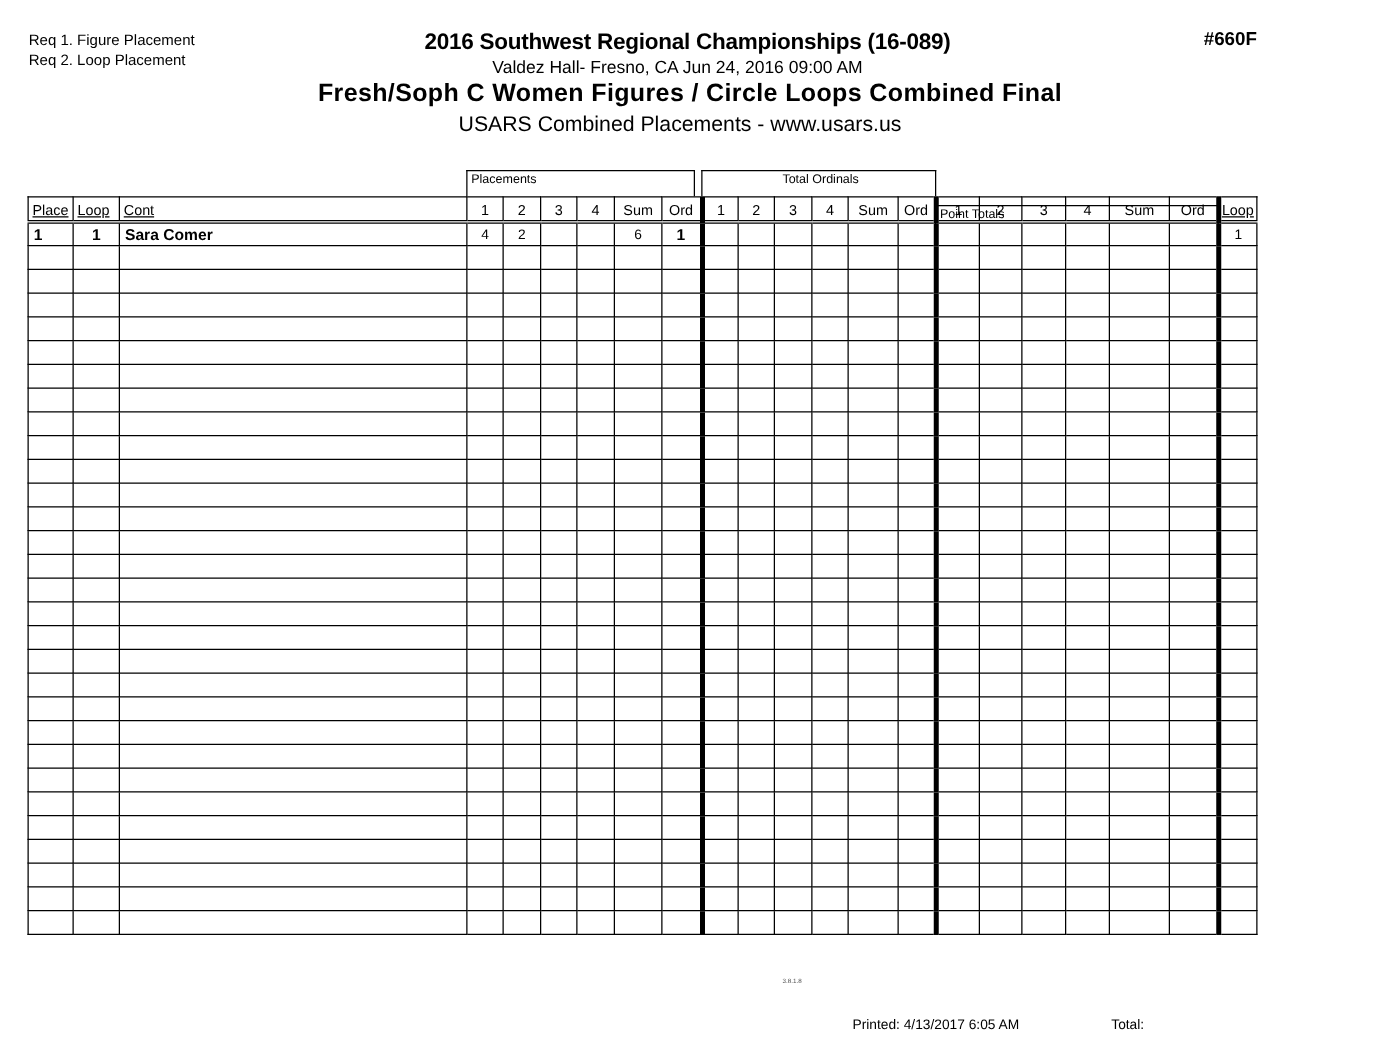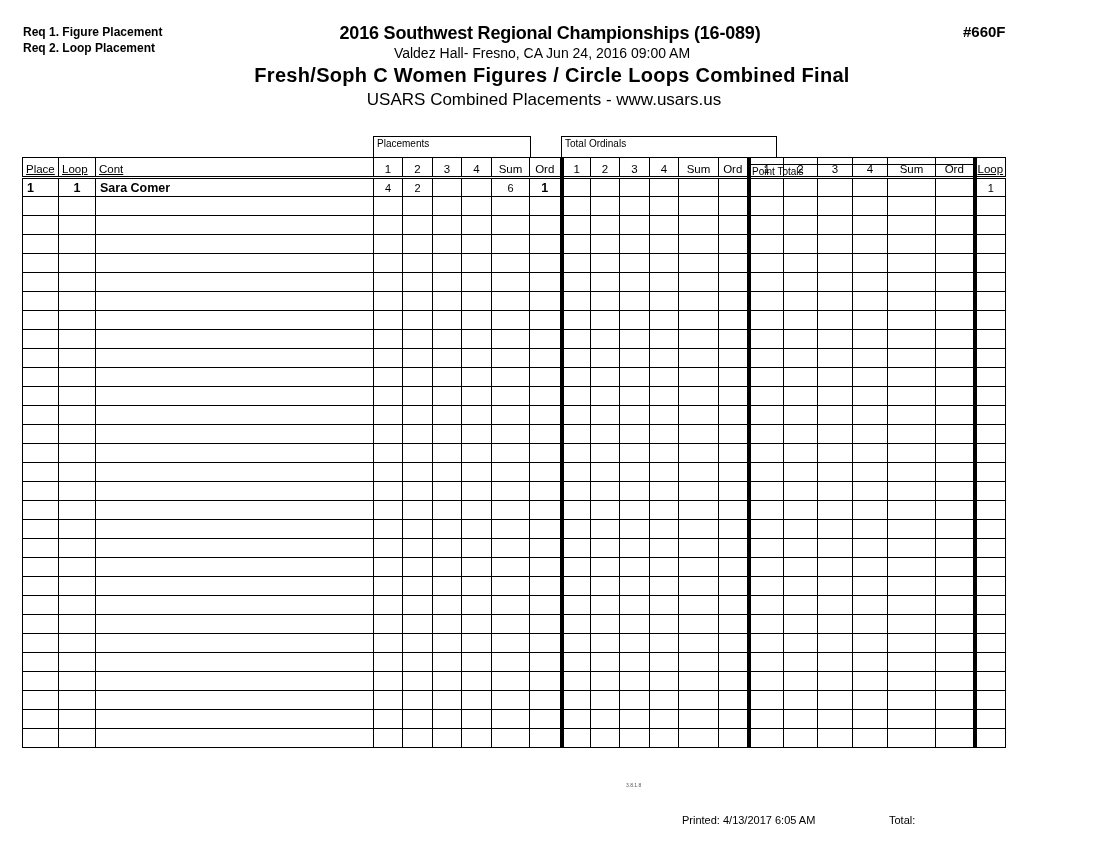--- a/index.html
+++ b/index.html
@@ -1,18 +1,18 @@
 <!DOCTYPE html>
 <html><head>
   <meta charset="utf-8">
   <style>
     html, body { margin: 0; padding: 0; background: #ffffff; }
     body { width: 1100px; height: 850px; position: relative; overflow: hidden; font-family: "Liberation Sans", sans-serif; color: #000; }
     .abs { position: absolute; }
-    .req { left: 23px; font-size: 12px; line-height: 15px; font-weight: bold; }
+    .req { left: 23px; font-size: 12px; line-height: 15px; }
     .title { left: 0; width: 1104px; text-align: center; white-space: nowrap; }
     #t1 { top: 23px; font-size: 18px; font-weight: bold; letter-spacing: -0.2px; }
     #t2 { top: 45px; font-size: 14px; }
     #t3 { top: 64px; font-size: 20px; font-weight: bold; letter-spacing: 0.3px; }
     #t4 { top: 90px; font-size: 17px; }
     #code { left: 963px; top: 23px; font-size: 15px; font-weight: bold; }
 
     .grp { position: absolute; top: 136px; height: 21px; border: 1px solid #000; border-bottom: none; font-size: 10px; padding-left: 3px; box-sizing: border-box; line-height: 14px; }
 
     table.grid { position: absolute; left: 22px; top: 157px; border-collapse: collapse; table-layout: fixed; }
@@ -32,22 +32,22 @@
 
 <div class="abs req" style="top:25px;">Req  1.  Figure Placement</div>
 <div class="abs req" style="top:41px;">Req  2.  Loop Placement</div>
 
 <div class="abs title" id="t1" style="left:-2px;width:1104px;">2016 Southwest Regional Championships (16-089)</div>
 <div class="abs title" id="t2" style="left:-2px;width:1088px;">Valdez Hall- Fresno, CA  Jun 24, 2016  09:00 AM</div>
 <div class="abs title" id="t3" style="left:-2px;width:1108px;">Fresh/Soph C Women Figures / Circle Loops Combined Final</div>
 <div class="abs title" id="t4" style="left:-2px;width:1092px;">USARS Combined Placements - www.usars.us</div>
 <div class="abs" id="code">#660F</div>
 
-<div class="grp" style="left:373px;width:158px;">Placements</div>
-<div class="grp" style="left:561px;width:216px;">Total Ordinals</div>
+<div class="grp" style="left:373px;width:183px;">Placements</div>
+<div class="grp" style="left:561px;width:188px;text-align:center;">Total Ordinals</div>
 <div class="grp" style="left:748px;width:227px;margin-top:28px;">Point Totals</div>
 
 <table class="grid">
   <colgroup>
     <col style="width:36px">
       <col style="width:37px">
       <col style="width:278px">
     <col style="width:29px">
       <col style="width:30px">
       <col style="width:29px">

